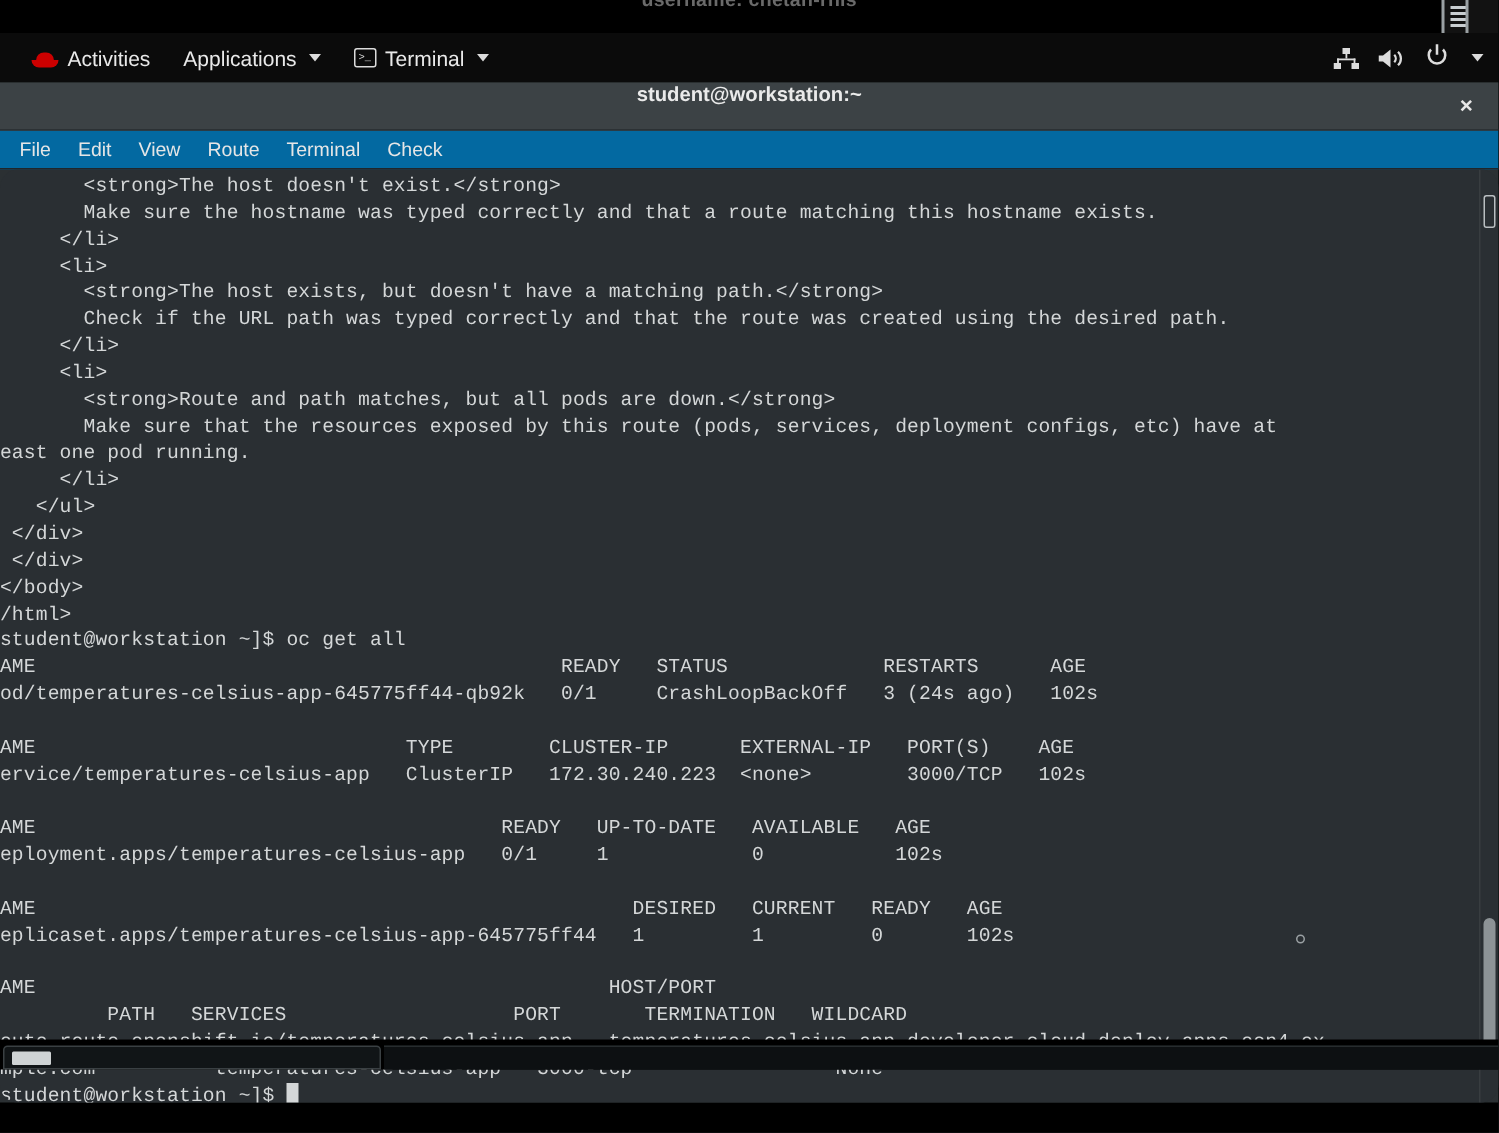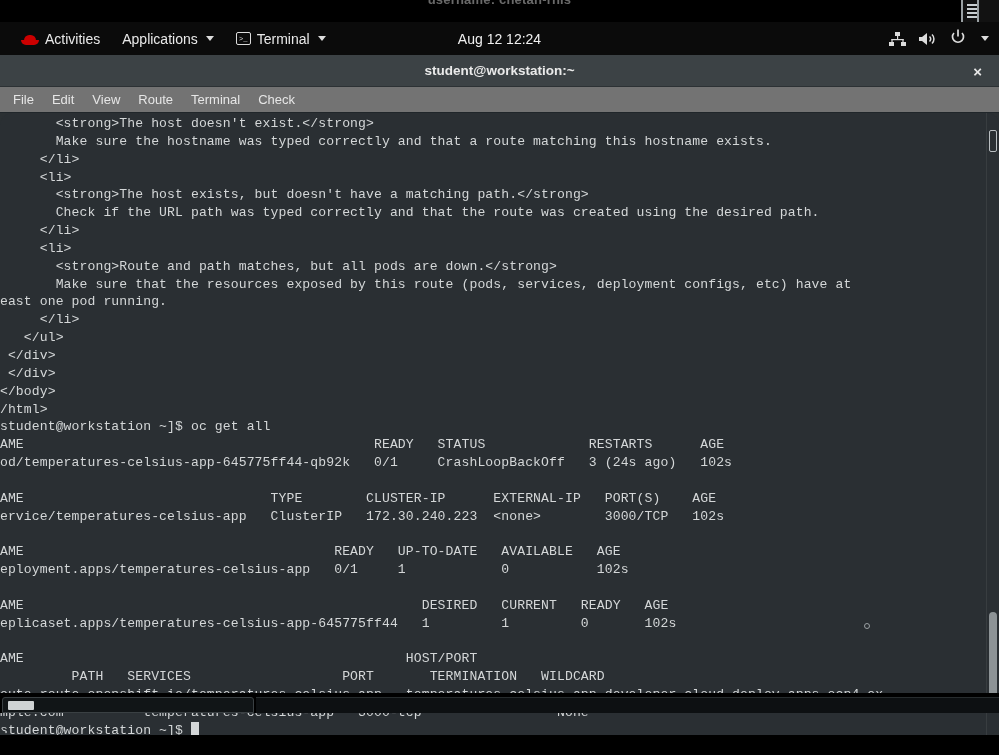--- a/index.html
+++ b/index.html
@@ -86,33 +86,33 @@
   .icon-vol { position:relative; width:18px; height:14px; }
 
   
   .window {
     position:absolute; top:55px; left:0; width:999px; height:680px;
     background:#2b3033;
   }
   .titlebar {
     position:relative; height:32px; background:#3c4245;
     border-bottom:1px solid #2c3134;
-    display:flex; align-items:center; justify-content:center;
+    display:flex; align-items:flex-start; justify-content:center;
   }
   .titlebar .title {
     font-size:13.5px; font-weight:bold; color:#eaeaea;
     font-family:"Liberation Sans", sans-serif;
   }
   .titlebar .close-btn {
     position:absolute; right:13px; top:50%; transform:translateY(-50%);
     font-size:15px; color:#e8e8e8; font-weight:bold;
     line-height:1; cursor:pointer; padding:2px 4px;
   }
   .menubar {
-    height:26px; background:#737373;
+    height:26px; background:#0369a1;
     display:flex; align-items:center; padding-left:4px;
     border-bottom:1px solid #20262a;
   }
   .menubar .mi {
     font-size:13px; color:#e6e6e6; padding:3px 9px; border-radius:3px;
     font-family:"Liberation Sans", sans-serif;
   }
 
   .term-area {
     position:relative; height:622px; background:#2a2f33; overflow:hidden;border-radius:12px;
@@ -199,21 +199,20 @@
         <span>Applications</span>
         <span class="caret-down"></span>
       </div>
       <div class="tb-item">
         <span class="term-mini-icon">&gt;_</span>
         <span>Terminal</span>
         <span class="caret-down"></span>
       </div>
     </div>
 
-    <div class="topbar-clock">Aug 12 12:24</div>
 
     <div class="topbar-right">
       <span class="icon-net">
         <svg width="17" height="14" viewBox="0 0 17 14">
           <rect x="6" y="0" width="5" height="4" fill="#dcdcdc"></rect>
           <rect x="0" y="10" width="5" height="4" fill="#dcdcdc"></rect>
           <rect x="12" y="10" width="5" height="4" fill="#dcdcdc"></rect>
           <rect x="8" y="4" width="1.2" height="3" fill="#dcdcdc"></rect>
           <rect x="2.4" y="7" width="12.2" height="1.2" fill="#dcdcdc"></rect>
           <rect x="2.4" y="7" width="1.2" height="3" fill="#dcdcdc"></rect>

